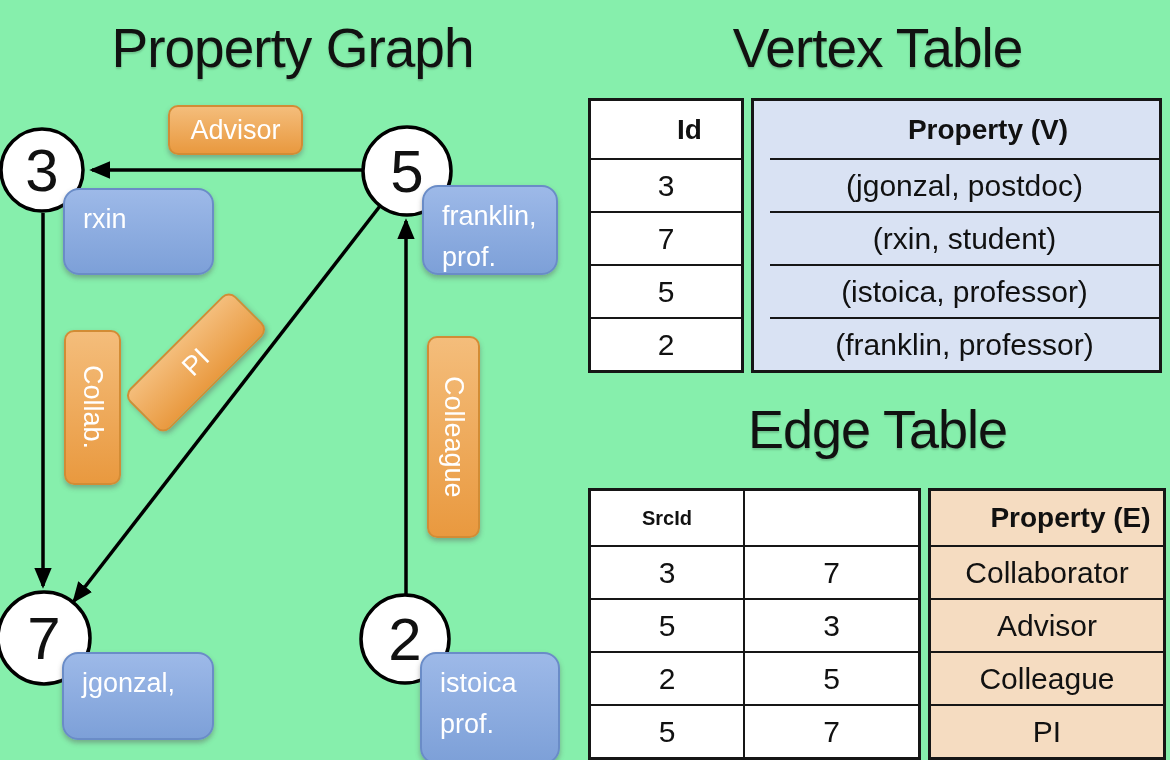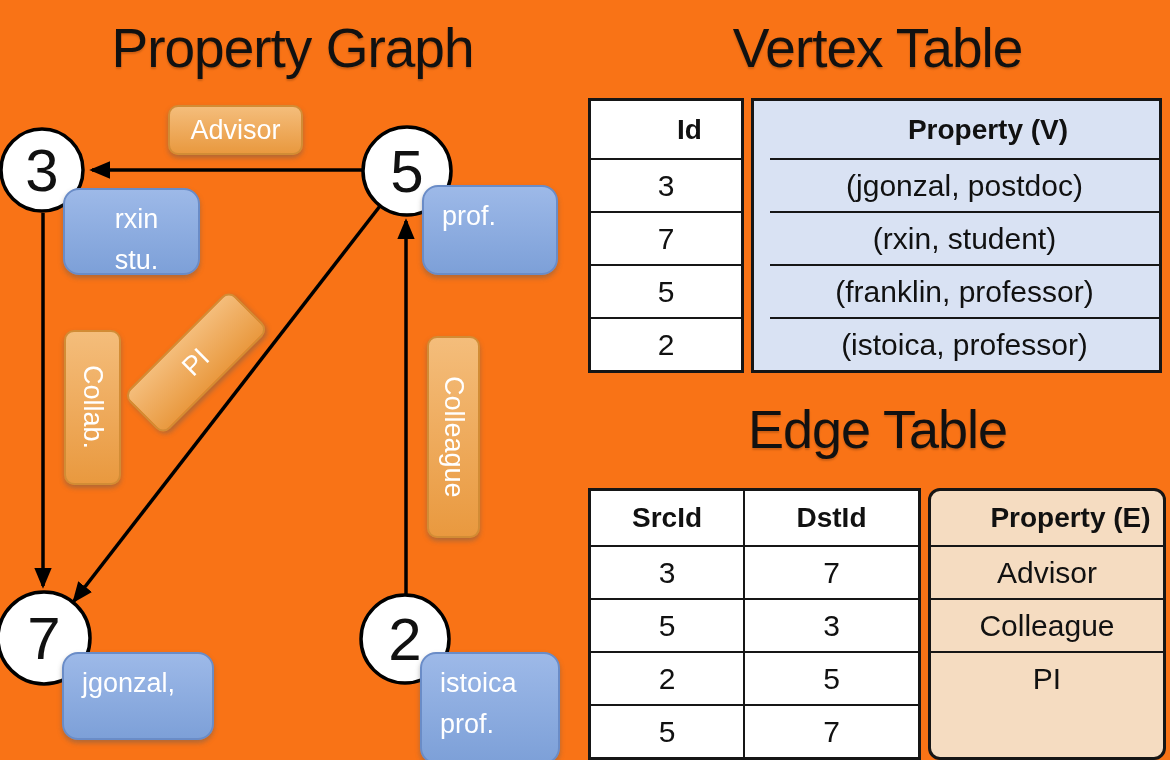--- a/index.html
+++ b/index.html
@@ -1,17 +1,17 @@
 <!DOCTYPE html>
 <html><head>
 <meta charset="utf-8">
 <style>
   * { margin:0; padding:0; box-sizing:border-box; }
   body { background:#ffffff; font-family:"Liberation Sans", sans-serif; }
-  .canvas { position:relative; width:1170px; height:760px; background:#f97316; overflow:hidden; }
+  .canvas { position:relative; width:1170px; height:760px; background:#86efac; overflow:hidden; }
 
   .title { position:absolute; text-align:center; color:#111; font-size:55px; letter-spacing:-1px;
            text-shadow:0 2px 2px rgba(0,0,0,0.18); white-space:nowrap; }
   .title-graph  { left:0px;   top:16px;  width:585px; }
   .title-vertex { left:585px; top:16px;  width:585px; }
   .title-edge   { left:585px; top:398px; width:585px; font-size:54px; }
 
   .graph-svg { position:absolute; left:0; top:0; }
 
   .nodenum { font-family:"Liberation Sans", sans-serif; font-size:60px; fill:#111; }
@@ -24,55 +24,55 @@
           box-shadow:0 3px 5px rgba(90,90,90,0.45); }
   .vbox span { display:block; }
 
   .obox { position:absolute; border-radius:10px; color:#fff; font-size:27px;
           background:linear-gradient(#f4bd7b, #e9993f);
           border:2px solid #d28c35;
           box-shadow:0 3px 5px rgba(90,90,90,0.45);
           display:flex; align-items:center; justify-content:center; }
   .obox.vertical { writing-mode:vertical-rl; }
 
-  .box-rxin      { left:63px;  top:188px; width:137px; height:87px;text-align:center; }
+  .box-rxin      { left:63px;  top:188px; width:151px; height:87px; }
   .box-franklin  { left:422px; top:185px; width:136px; height:90px; }
   .box-jgonzal   { left:62px;  top:652px; width:152px; height:88px; }
   .box-istoica   { left:420px; top:652px; width:140px; height:112px; }
 
   .box-advisor   { left:168px; top:105px; width:135px; height:50px; }
   .box-collab    { left:64px;  top:330px; width:57px;  height:155px; }
   .box-colleague { left:427px; top:336px; width:53px;  height:202px; }
   .box-pi        { left:121px; top:334px; width:150px; height:57px; transform:rotate(-45deg); }
 
   
   .tbl { position:absolute; display:flex; }
   .vtable { left:588px; top:98px;  }
   .etable { left:588px; top:488px; }
   .tcol { border:3px solid #161616; background:#fff; }
   .blue-fill   { background:#d9e2f3;padding-left:16px; }
-  .orange-fill { background:#f5dcc1;border-radius:12px; }
+  .orange-fill { background:#f5dcc1; }
   .gap { width:7px; }
 
   .cell { display:flex; align-items:center; justify-content:center;
           height:53px; border-top:2px solid #161616;
           font-size:30px; color:#111; }
   .cell.head { font-weight:bold; font-size:28px; border-top:none;margin-left:47px; }
   .vtable .cell.head { height:57px; }
   .etable .cell.head { height:54px; }
 
   .vcol-id   { width:156px; }
   .vcol-prop { width:411px; }
 
   .ecol-srcdst { width:333px; }
   .ecol-prop   { width:238px; }
   .erow { display:flex; height:53px; border-top:2px solid #161616; }
   .erow.head { height:54px; border-top:none; }
   .erow .c { display:flex; align-items:center; justify-content:center; font-size:30px; color:#111; height:100%; }
-  .erow.head .c { font-weight:bold; font-size:28px; }
+  .erow.head .c { font-weight:bold; font-size:20px; }
   .c-src { width:154px; border-right:2px solid #161616; }
   .c-dst { width:173px; }
 </style>
 </head>
 <body>
 
 <div class="canvas">
 
   <div class="title title-graph">Property Graph</div>
   <div class="title title-vertex">Vertex Table</div>
@@ -95,23 +95,23 @@
     <circle cx="405" cy="639" r="44" fill="#fff" stroke="#000" stroke-width="3.5"></circle>
 
     <text class="nodenum" x="42" y="191" text-anchor="middle">3</text>
     <text class="nodenum" x="407" y="192" text-anchor="middle">5</text>
     <text class="nodenum" x="44" y="659" text-anchor="middle">7</text>
     <text class="nodenum" x="405" y="660" text-anchor="middle">2</text>
   </svg>
 
   <div class="vbox box-rxin">
     <span>rxin</span>
-    <span>stu.</span>
   </div>
   <div class="vbox box-franklin">
+    <span>franklin,</span>
     <span>prof.</span>
   </div>
   <div class="vbox box-jgonzal">
     <span>jgonzal,</span>
   </div>
   <div class="vbox box-istoica">
     <span>istoica</span>
     <span>prof.</span>
   </div>
 
@@ -126,30 +126,29 @@
       <div class="cell">3</div>
       <div class="cell">7</div>
       <div class="cell">5</div>
       <div class="cell">2</div>
     </div>
     <div class="gap"></div>
     <div class="tcol vcol-prop blue-fill">
       <div class="cell head">Property (V)</div>
       <div class="cell">(jgonzal, postdoc)</div>
       <div class="cell">(rxin, student)</div>
+      <div class="cell">(istoica, professor)</div>
       <div class="cell">(franklin, professor)</div>
-      <div class="cell">(istoica, professor)</div>
     </div>
   </div>
 
   <div class="tbl etable">
     <div class="tcol ecol-srcdst">
       <div class="erow head">
         <div class="c c-src">SrcId</div>
-        <div class="c c-dst">DstId</div>
       </div>
       <div class="erow">
         <div class="c c-src">3</div>
         <div class="c c-dst">7</div>
       </div>
       <div class="erow">
         <div class="c c-src">5</div>
         <div class="c c-dst">3</div>
       </div>
       <div class="erow">
@@ -157,19 +156,20 @@
         <div class="c c-dst">5</div>
       </div>
       <div class="erow">
         <div class="c c-src">5</div>
         <div class="c c-dst">7</div>
       </div>
     </div>
     <div class="gap"></div>
     <div class="tcol ecol-prop orange-fill">
       <div class="cell head">Property (E)</div>
+      <div class="cell">Collaborator</div>
       <div class="cell">Advisor</div>
       <div class="cell">Colleague</div>
       <div class="cell">PI</div>
     </div>
   </div>
 
 </div>
 
 </body></html>

